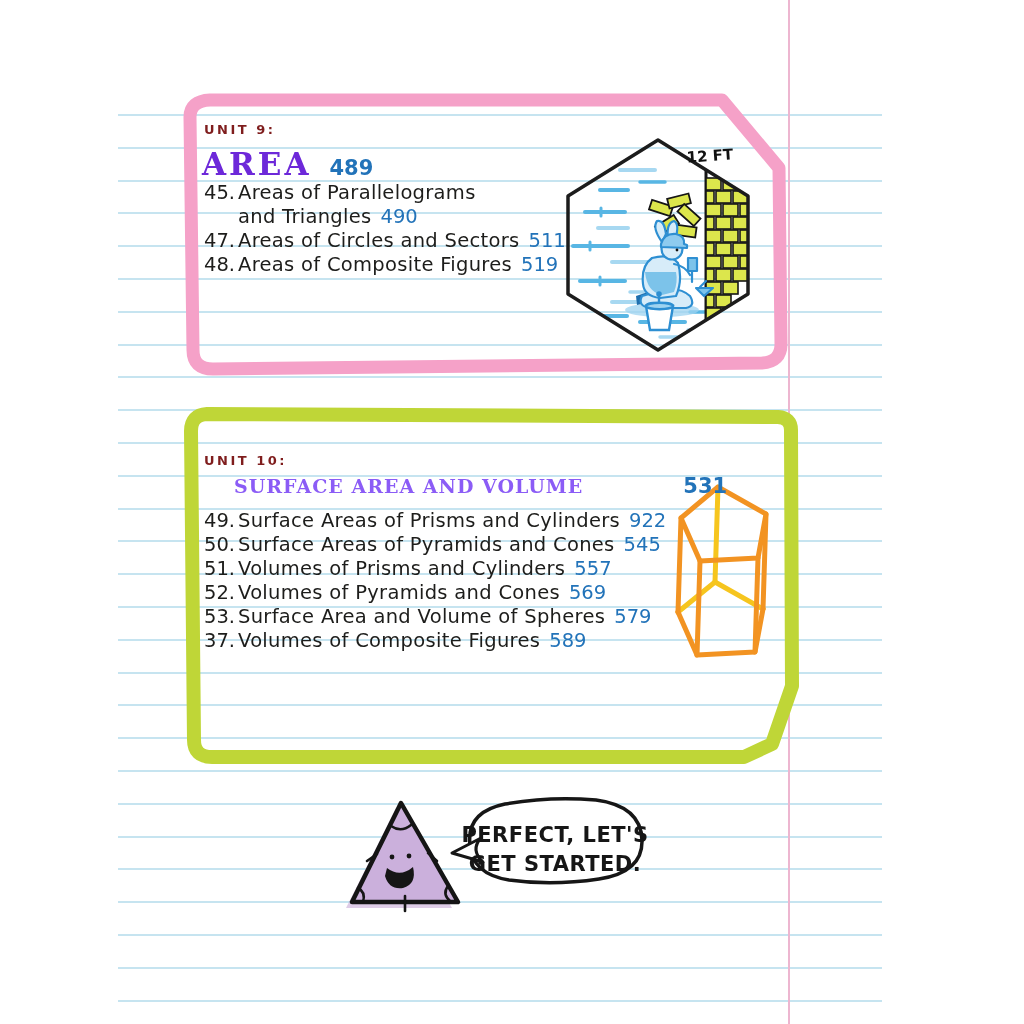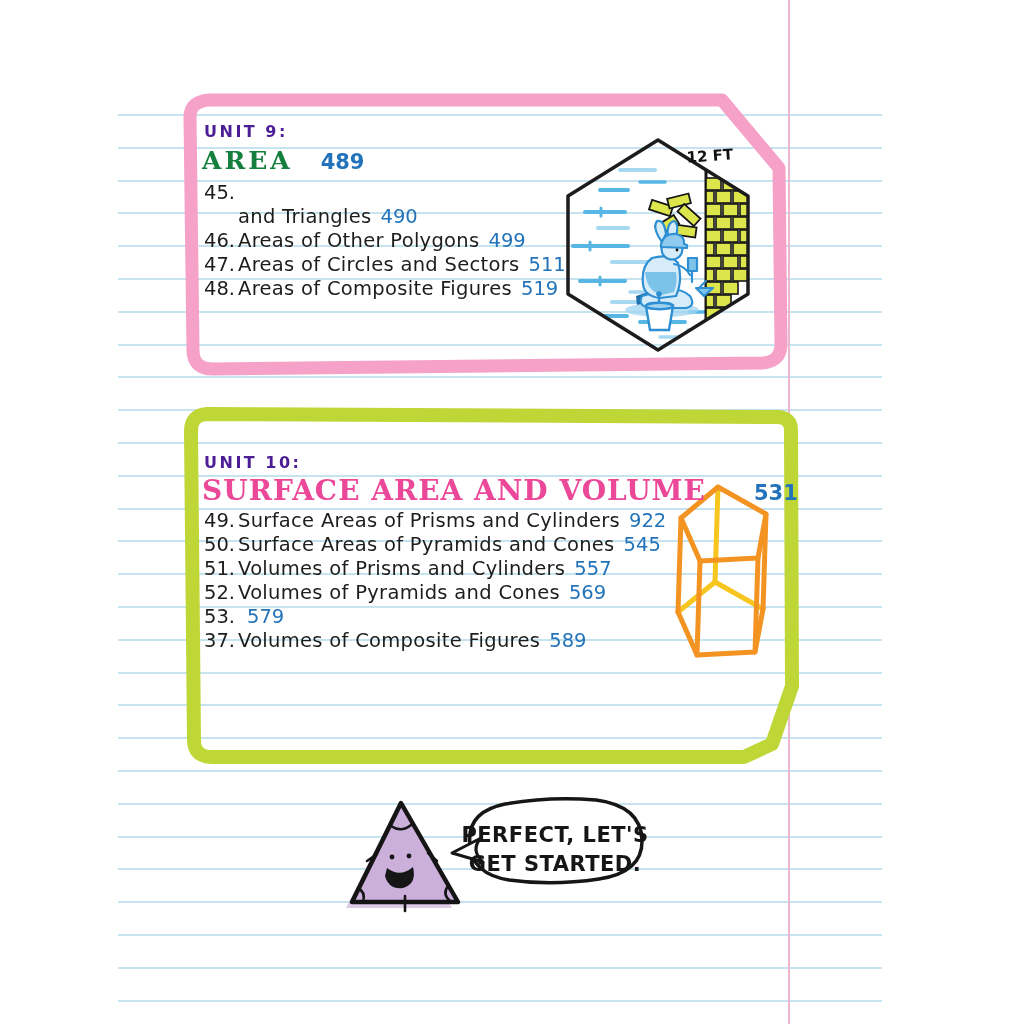--- a/index.html
+++ b/index.html
@@ -3,28 +3,28 @@
 <meta charset="utf-8">
 <style>
   html,body{margin:0;padding:0;background:#ffffff;}
   .page{position:relative;width:1024px;height:1024px;background:#ffffff;overflow:hidden;
         font-family:"DejaVu Sans","Liberation Sans",sans-serif;}
   .ruled{position:absolute;left:118px;top:114px;width:764px;height:908px;
          background:repeating-linear-gradient(to bottom,#c6e4f0 0 2px,rgba(0,0,0,0) 2px 32.8px);}
   .margin-line{position:absolute;left:788px;top:0;width:2px;height:1024px;background:#edb6d0;}
   svg.overlay{position:absolute;left:0;top:0;z-index:1;}
   .txt{position:absolute;z-index:2;color:#1d1d1b;}
-  .kicker{font-weight:bold;font-size:16px;letter-spacing:2.5px;color:#4c1d95;}
+  .kicker{font-weight:bold;font-size:13px;letter-spacing:2.5px;color:#7f1d1d;}
   .unit-title-row{display:flex;align-items:baseline;}
   .title-serif{font-family:"DejaVu Serif","Liberation Serif",serif;font-weight:bold;}
-  .u9-title{font-size:25px;letter-spacing:3px;color:#15803d;}
-  .u10-title{font-size:28px;letter-spacing:1px;color:#ec4899;}
+  .u9-title{font-size:31px;letter-spacing:3px;color:#6d28d9;}
+  .u10-title{font-size:19px;letter-spacing:1px;color:#8b5cf6;margin-left:32px;}
   .unit-page{font-weight:bold;font-size:21px;color:#2273b9;}
-  .u9-gap{margin-left:28px;}
-  .u10-gap{margin-left:48px;}
+  .u9-gap{margin-left:18px;}
+  .u10-gap{margin-left:100px;}
   .toc .row{display:flex;align-items:center;height:24px;padding-bottom:2px;box-sizing:border-box;}
   .toc .num{flex:0 0 34px;font-size:19.5px;}
   .toc .t{font-size:19.5px;letter-spacing:.3px;white-space:nowrap;}
   .toc .pg{font-weight:normal;font-size:19.5px;color:#2273b9;margin-left:9px;}
   .bubble-text{font-weight:bold;letter-spacing:.5px;}
 </style>
 </head>
 <body>
 
 <div class="page">
@@ -182,30 +182,26 @@
   </svg>
 
   <div class="txt kicker" style="left:204px;top:122px;">UNIT 9:</div>
   <div class="txt unit-title-row" style="left:202px;top:146px;">
     <span class="title-serif u9-title">AREA</span>
     <span class="unit-page u9-gap">489</span>
   </div>
   <div class="txt toc" style="left:204px;top:181px;">
     <div class="row">
       <span class="num">45.</span>
+      <span class="t">Areas of Parallelograms</span>
     </div>
     <div class="row">
       <span class="num"></span>
       <span class="t">and Triangles</span>
       <span class="pg">490</span>
-    </div>
-    <div class="row">
-      <span class="num">46.</span>
-      <span class="t">Areas of Other Polygons</span>
-      <span class="pg">499</span>
     </div>
     <div class="row">
       <span class="num">47.</span>
       <span class="t">Areas of Circles and Sectors</span>
       <span class="pg">511</span>
     </div>
     <div class="row">
       <span class="num">48.</span>
       <span class="t">Areas of Composite Figures</span>
       <span class="pg">519</span>
@@ -233,20 +229,21 @@
       <span class="t">Volumes of Prisms and Cylinders</span>
       <span class="pg">557</span>
     </div>
     <div class="row">
       <span class="num">52.</span>
       <span class="t">Volumes of Pyramids and Cones</span>
       <span class="pg">569</span>
     </div>
     <div class="row">
       <span class="num">53.</span>
+      <span class="t">Surface Area and Volume of Spheres</span>
       <span class="pg">579</span>
     </div>
     <div class="row">
       <span class="num">37.</span>
       <span class="t">Volumes of Composite Figures</span>
       <span class="pg">589</span>
     </div>
   </div>
 
 </div>

